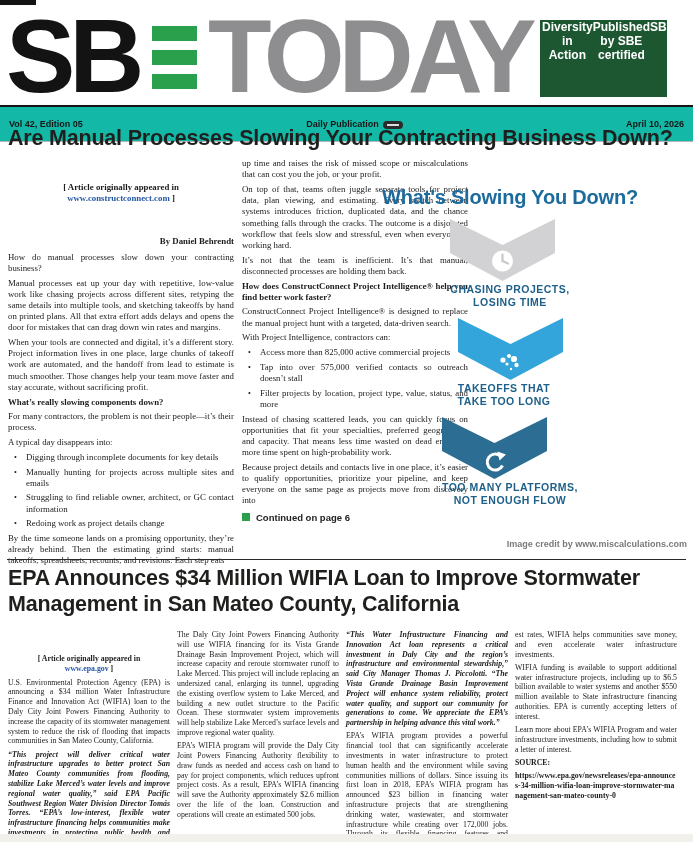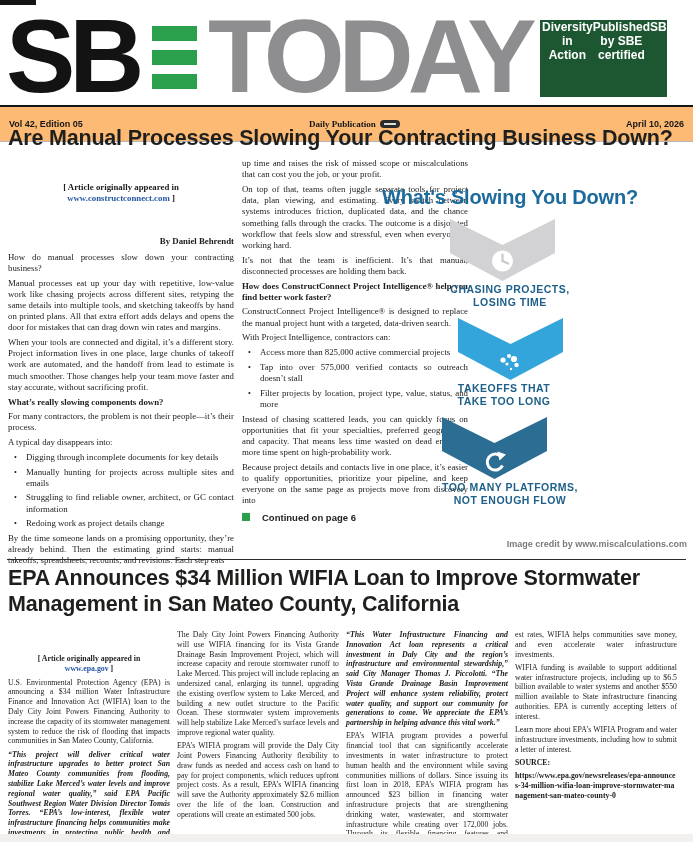--- a/index.html
+++ b/index.html
@@ -17,25 +17,25 @@
   .logo-bars .bar:last-child{margin-bottom:0;}
   .logo-today{left:208px;top:4px;font-size:104px;line-height:1;font-weight:bold;
     letter-spacing:-6px;color:#8e8e90;}
   .badge{left:540px;top:20px;width:127px;height:77px;background:#1d5731;display:flex;}
   .badge-text{flex:1;display:flex;justify-content:center;
     text-align:center;color:#fff;font-size:12px;font-weight:bold;line-height:14px;padding-left:2px;}
   .badge-strip{width:25px;display:flex;flex-direction:column;}
   .badge-strip div{flex:1;}
   .cell-a{background:#2aa04d;} .cell-b{background:#194d2b;}
   
-  .infobar{left:0;top:105px;width:693px;height:17px;background:#fdba74;
+  .infobar{left:0;top:105px;width:693px;height:17px;background:#14b8a6;
     border-top:2px solid #141414;border-bottom:1px solid #b5b5b5;
     display:flex;justify-content:space-between;align-items:center;
     padding:17px 9px;box-sizing:border-box;font-size:9px;font-weight:bold;color:#161616;}
-  .infobar-center{display:flex;align-items:center;gap:4px;font-family:Liberation Serif, serif;}
+  .infobar-center{display:flex;align-items:flex-end;gap:4px;}
   .mini-seal{width:20px;height:8px;background:#2b2b2b;border-radius:4px;position:relative;}
   .mini-seal::after{content:"";position:absolute;left:4px;top:3px;width:12px;height:2px;background:#dcdcdc;}
   
   .headline{left:8px;width:680px;font-weight:bold;color:#1f1f1d;
     font-size:21.5px;line-height:25.5px;letter-spacing:-0.2px;}
   .h1-pos{top:126px;}
   .h2-pos{top:566px;}
   
   .col{font-family:"Liberation Serif",serif;text-align:justify;color:#1c1c1c;}
   .a1col{top:158px;width:226px;font-size:8.8px;line-height:11.2px;}
@@ -45,21 +45,21 @@
   .p{margin:0 0 3.5px 0;}
   .subhead{font-weight:bold;}
   .quote{font-weight:bold;font-style:italic;}
   .bullet{padding-left:18px;position:relative;}
   .bullet::before{content:"•";position:absolute;left:6px;font-size:8px;}
   .link{font-weight:bold;word-break:break-all;}
   .src-ref{text-align:center;font-weight:bold;margin-bottom:4px;}
   .src-ref .pre{display:block;margin-top:24px;}
   .src-link{color:#2456a4;text-decoration:none;cursor:pointer;}
   .byline{font-weight:bold;margin-bottom:4px;text-align:right;margin-top:32px;}
-  .continued{margin-top:5px;display:flex;align-items:center;gap:12px;
+  .continued{margin-top:5px;display:flex;align-items:center;gap:6px;
     font-family:"Liberation Sans",sans-serif;font-size:9.5px;font-weight:bold;color:#222;}
   .continued .sq{width:8px;height:8px;background:#2aa04d;}
   
   .infographic{left:372px;top:186px;width:276px;display:flex;flex-direction:column;align-items:center;}
   .ig-title{font-size:20px;font-weight:bold;color:#1c6b9c;letter-spacing:-0.2px;margin-bottom:10px;white-space:nowrap;}
   .ig-step{display:flex;flex-direction:column;align-items:flex-start;margin-bottom:3px;}
   .ig-label{text-align:center;font-size:10.5px;font-weight:bold;color:#1e6089;
     letter-spacing:0.5px;line-height:13px;margin-top:2px;margin-bottom:6px;}
   .credit{top:539px;right:6px;font-size:9px;font-weight:bold;color:#7a7a7a;}
   .rule{top:559px;left:7px;width:679px;border-top:1.6px solid #2b2b2b;height:0;}

